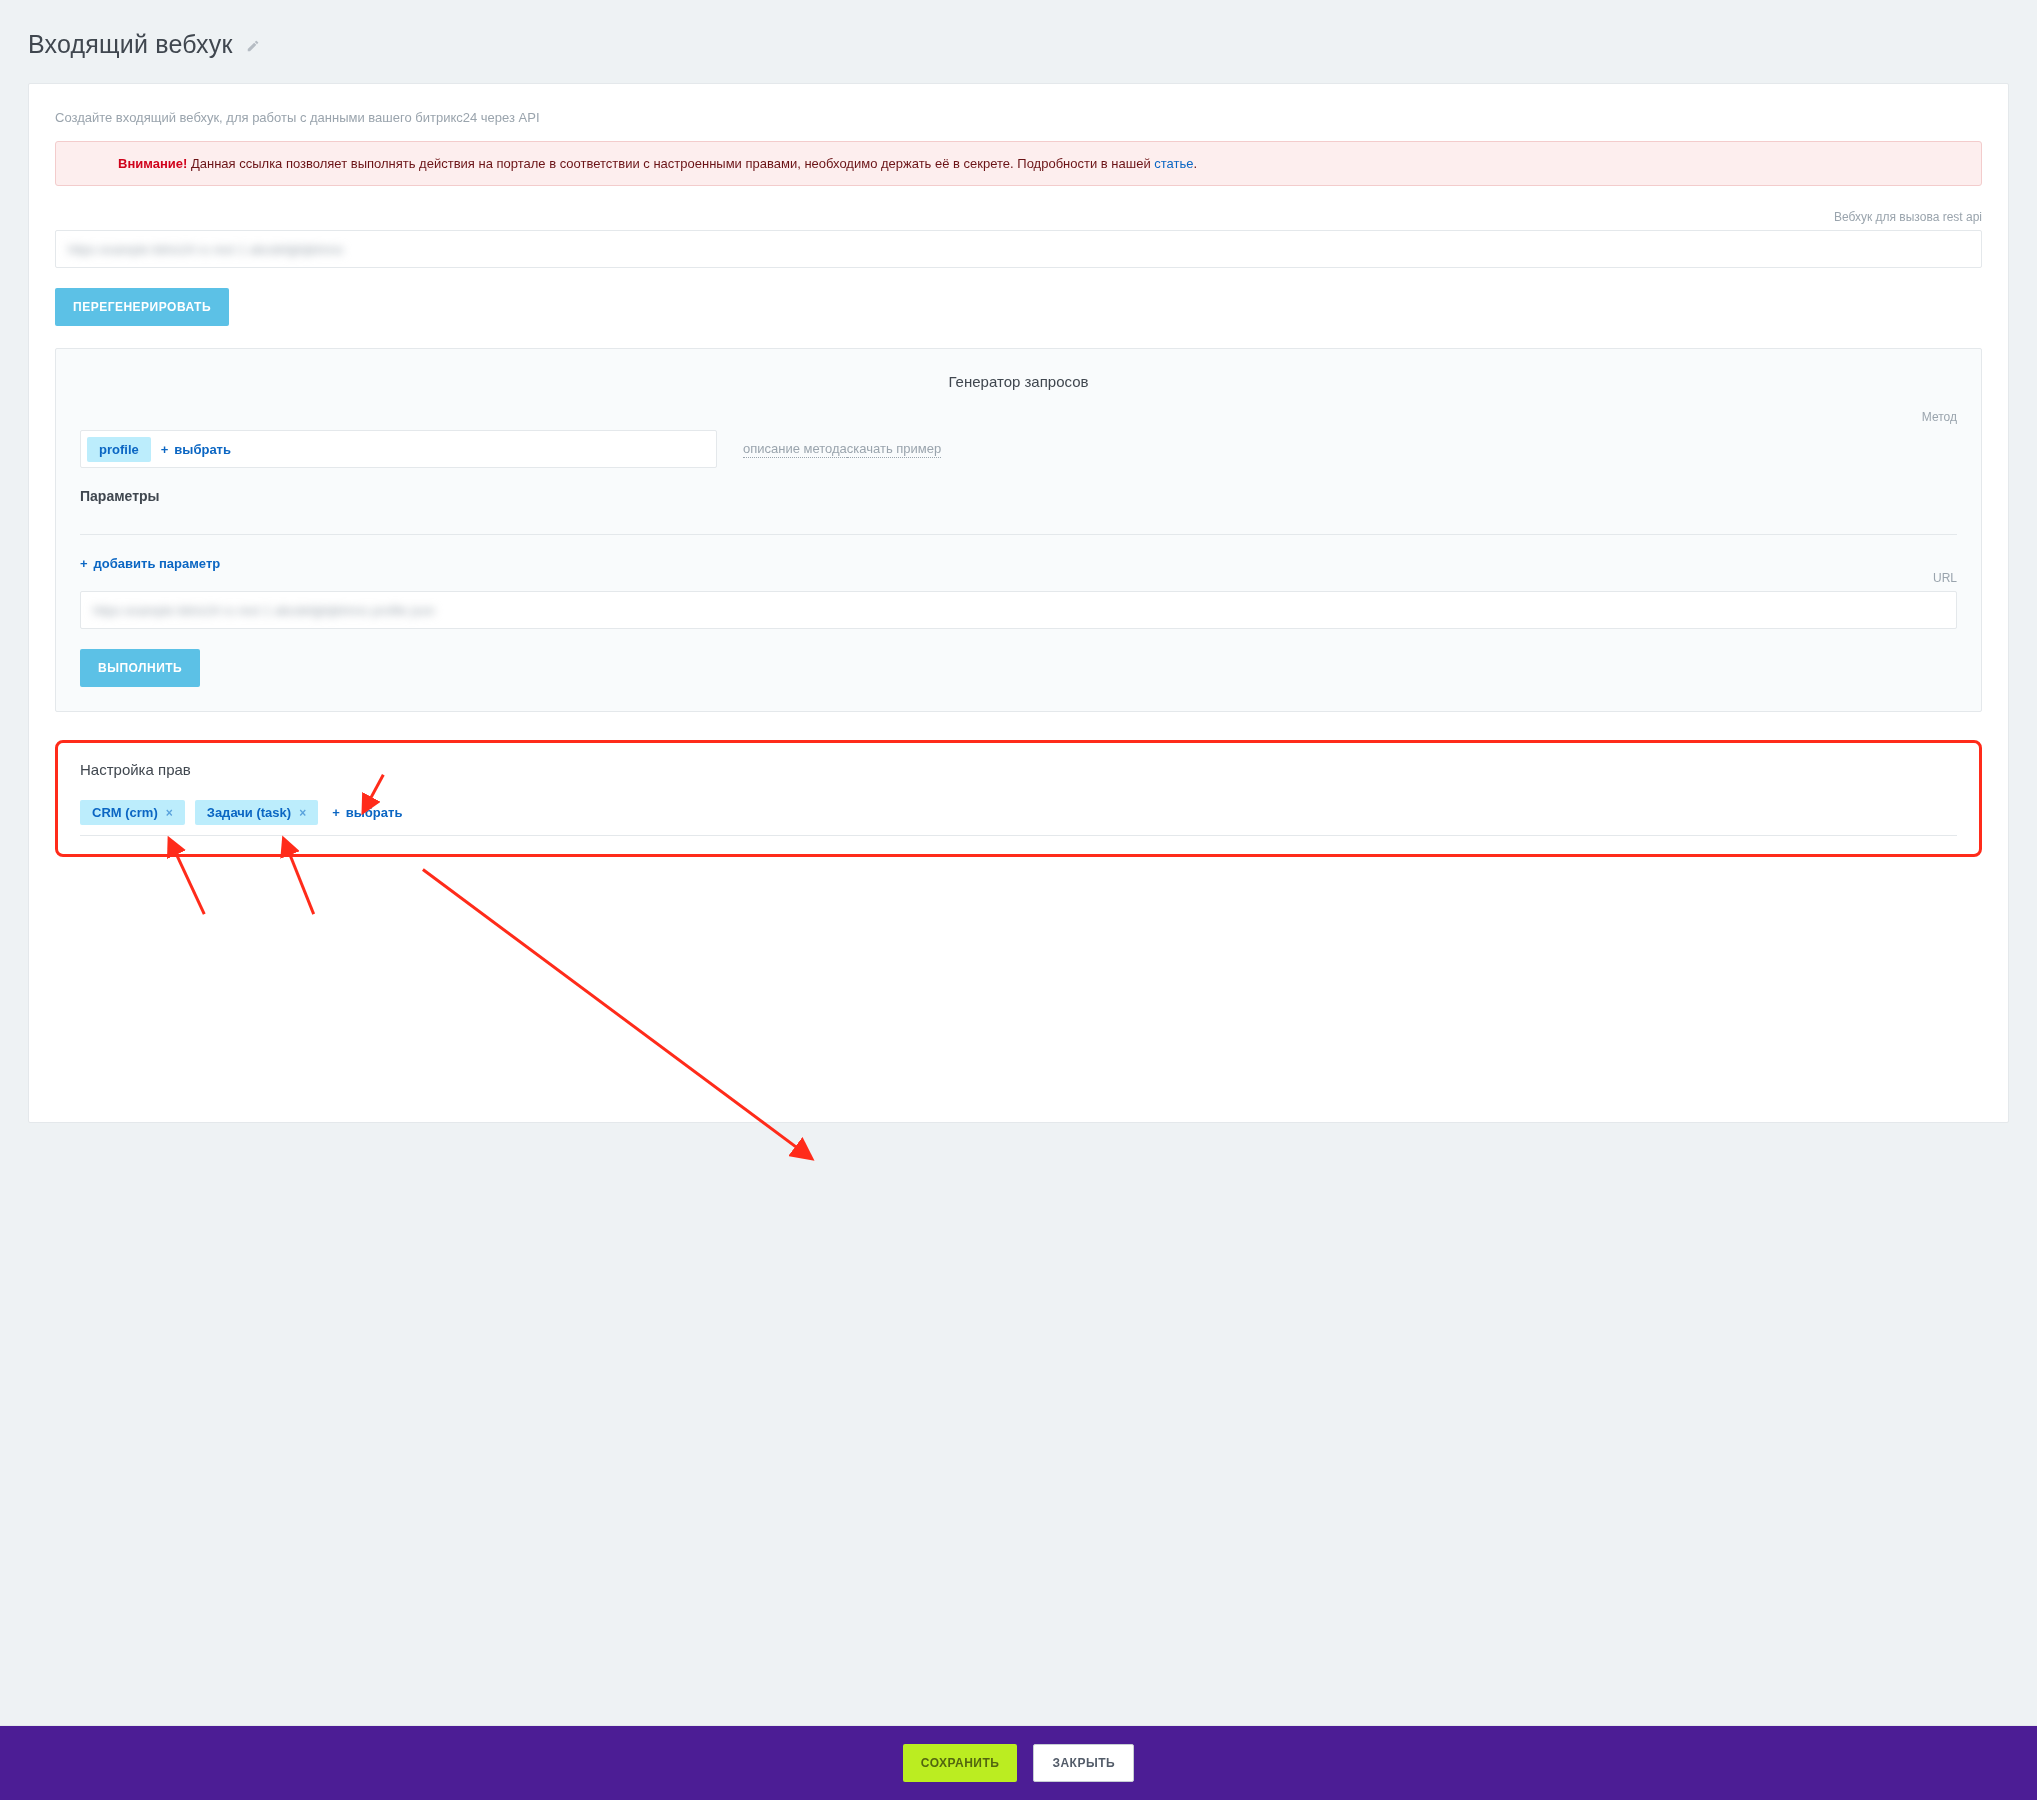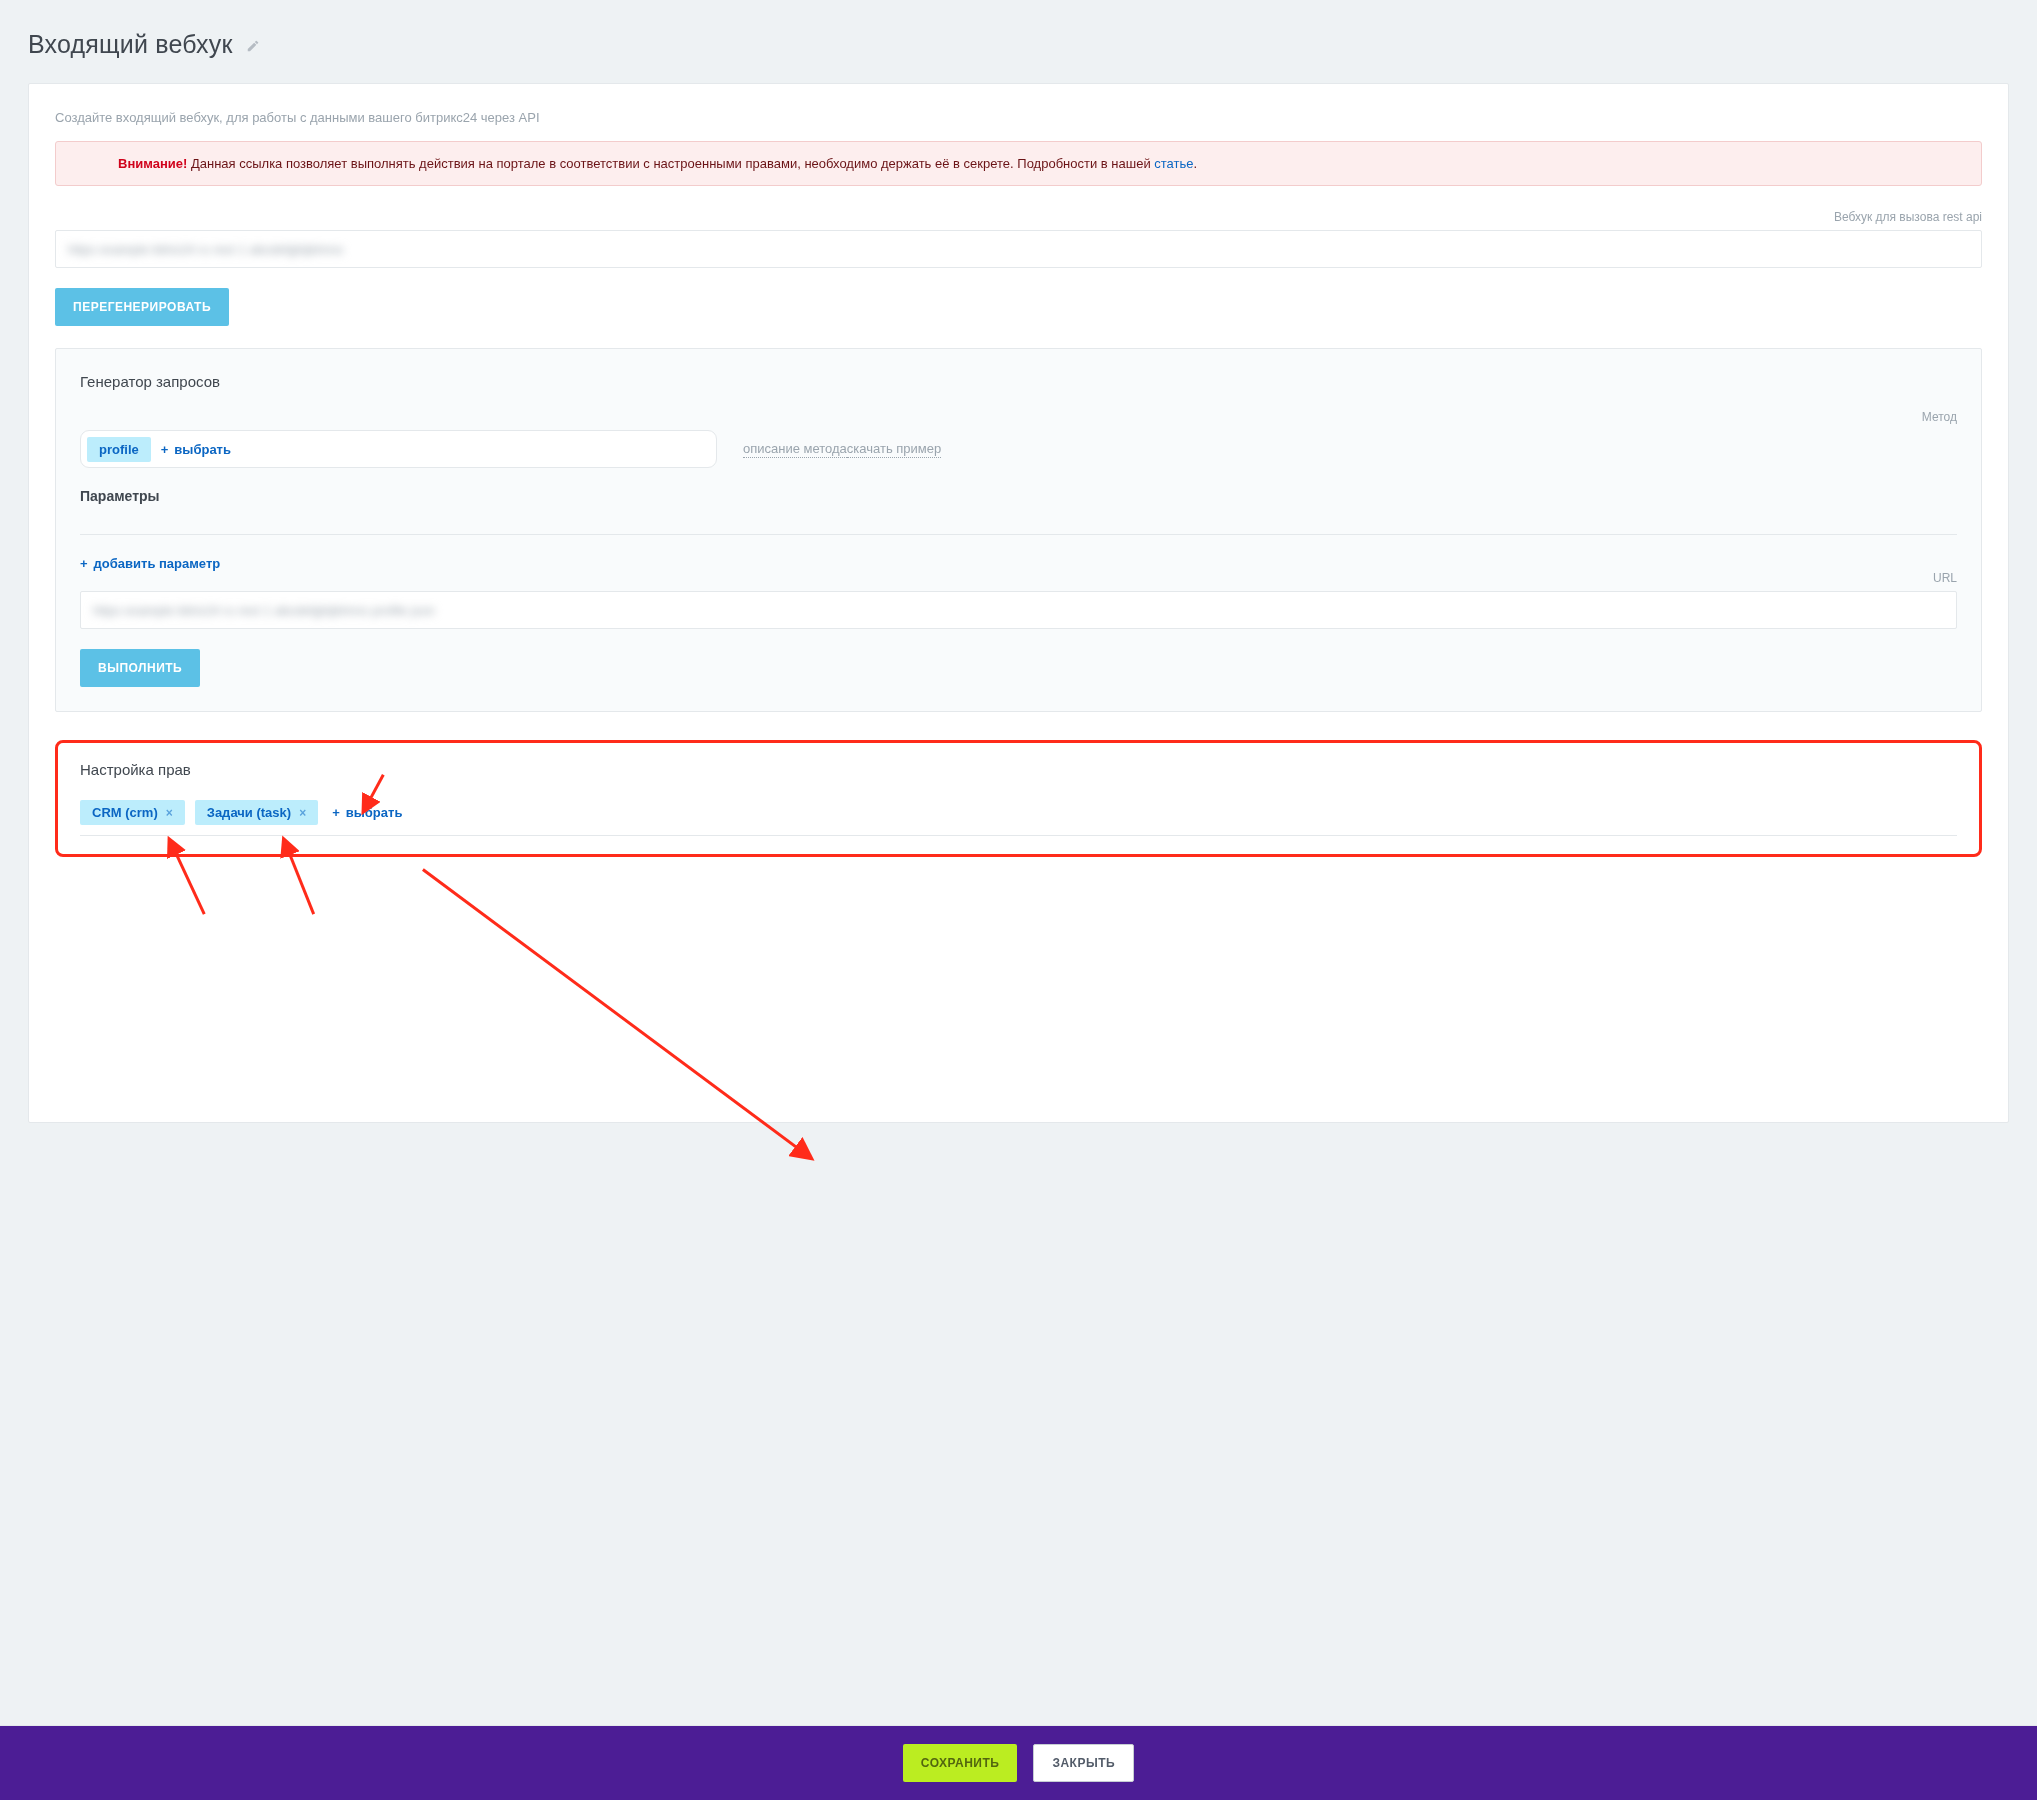--- a/index.html
+++ b/index.html
@@ -34,23 +34,23 @@
   .alert strong{color:var(--alert-text);padding-left:44px;}
   .alert a{color:var(--link);text-decoration:none;}
   .label{font-size:12px;color:var(--muted);margin-bottom:6px;text-align:right;}
   .text-box{border:1px solid var(--border);border-radius:2px;background:#fff;padding:10px 12px;font-size:13px;color:var(--muted);min-height:38px;display:flex;align-items:center;}
   .blur{filter:blur(4px);user-select:none;}
   .btn{display:inline-flex;align-items:center;justify-content:center;border:none;border-radius:2px;padding:0 18px;height:38px;font-size:12px;font-weight:700;letter-spacing:0.5px;cursor:pointer;text-transform:uppercase;}
   .btn-blue{background:var(--blue);color:#fff;}
   .btn-green{background:var(--green);color:#52660f;}
   .btn-outline{background:#fff;color:var(--text);border:1px solid #c6cdd3;}
   .sub{background:var(--sub-panel);border:1px solid var(--border);border-radius:2px;padding:24px;margin-top:22px;}
-  .sub h2{font-size:15px;font-weight:400;color:var(--heading);margin:0 0 20px 0;}
+  .sub h2{font-size:15px;font-weight:400;color:var(--heading);margin:0 0 20px 0;text-align:center;}
   .method-row{display:flex;align-items:center;gap:26px;}
-  .method-input{flex:0 0 637px;display:flex;align-items:center;border:1px solid var(--border);background:#fff;border-radius:9px;height:38px;padding-left:6px;min-width:0;}
+  .method-input{flex:0 0 637px;display:flex;align-items:center;border:1px solid var(--border);background:#fff;border-radius:2px;height:38px;padding-left:6px;min-width:0;}
   .chip{background:var(--chip);color:var(--chip-text);font-size:13px;font-weight:600;border-radius:2px;padding:5px 12px;display:inline-flex;align-items:center;gap:8px;white-space:nowrap;}
   .chip .x{opacity:.55;font-size:12px;cursor:pointer;}
   .add-link{color:var(--link);font-size:13px;font-weight:600;cursor:pointer;margin-left:10px;display:inline-flex;align-items:center;gap:6px;white-space:nowrap;}
   .add-link .plus{font-weight:700;}
   .side-links{display:flex;}
   .side-links span{color:var(--muted);font-size:13px;border-bottom:1px dotted var(--muted);cursor:pointer;padding-bottom:1px;}
   .params-title{font-size:14px;font-weight:600;color:var(--heading);margin:20px 0 30px 0;}
   hr.sep{border:none;border-top:1px solid var(--border);margin:0 0 20px 0;}
   .rights-box{border:3px solid var(--red);border-radius:8px;padding:18px 22px;margin-top:28px;position:relative;}
   .rights-box h2{font-size:15px;font-weight:400;color:var(--heading);margin:0 0 16px 0;}

